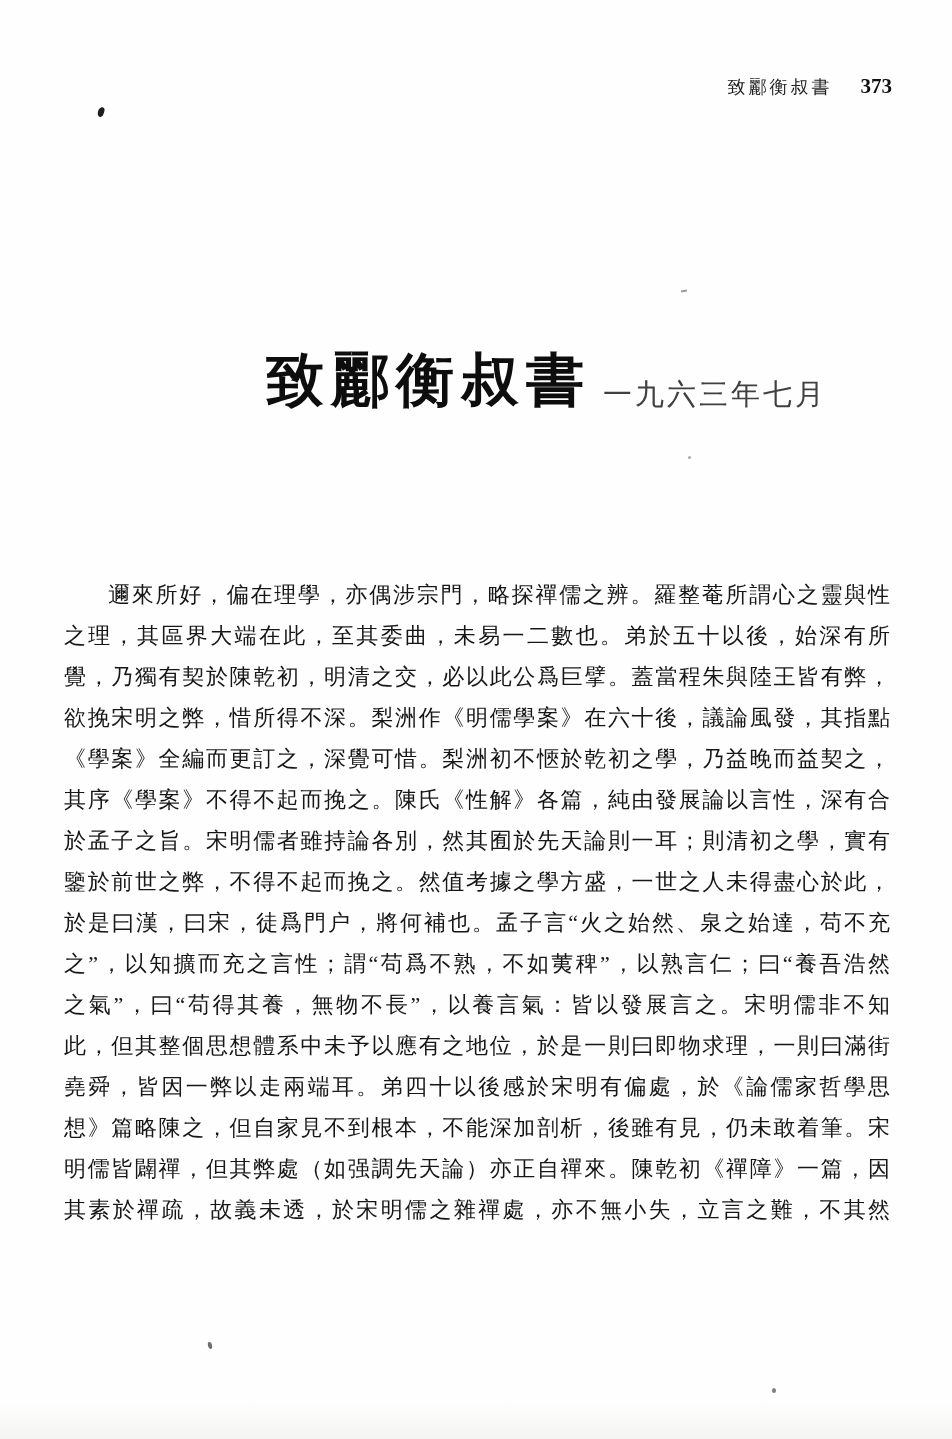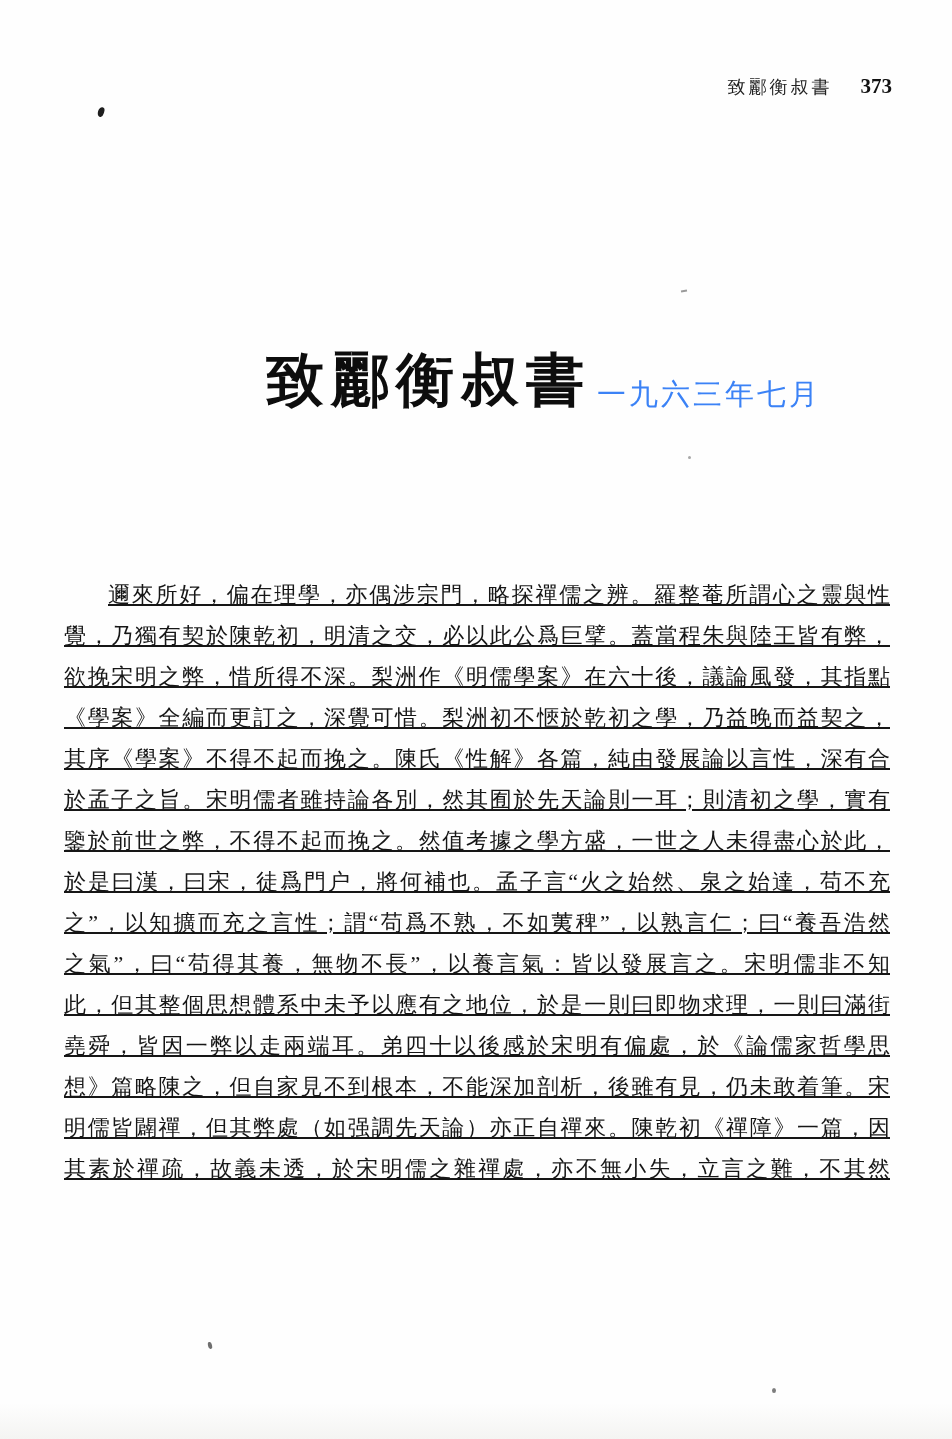--- a/index.html
+++ b/index.html
@@ -63,40 +63,39 @@
     font-weight: bold;
     letter-spacing: 7px;
     line-height: 1.15;
     color: #0d0d0d;
   }
   .title-date {
     font-size: 29px;
     letter-spacing: 3px;
     line-height: 1;
     padding-bottom: 6px;
-    margin-left: 6px;
-    color: #3b82f6;
+    margin-left: 12px;
+    color: #404040;
   }
 
   
   .body-text {
     position: absolute;
     top: 574px;
     left: 64px;
     width: 826px;
   }
   .line {
     font-size: 22px;
     line-height: 41px;
     height: 41px;
     overflow: hidden;
     text-align: justify;
     text-align-last: justify;
     color: #161616;
-    text-decoration: underline;
   }
   .line.indent {
     text-indent: 2em;
   }
 
   
   .speck {
     position: absolute;
     pointer-events: none;
   }
@@ -142,20 +141,21 @@
     <span class="running-title">致酈衡叔書</span><span class="page-number">373</span>
   </div>
 
   <div class="title-row">
     <span class="title-main">致酈衡叔書</span>
     <span class="title-date">一九六三年七月</span>
   </div>
 
   <div class="body-text">
     <div class="line indent">邇來所好，偏在理學，亦偶涉宗門，略探禪儒之辨。羅整菴所謂心之靈與性</div>
+    <div class="line">之理，其區界大端在此，至其委曲，未易一二數也。弟於五十以後，始深有所</div>
     <div class="line">覺，乃獨有契於陳乾初，明清之交，必以此公爲巨擘。蓋當程朱與陸王皆有弊，</div>
     <div class="line">欲挽宋明之弊，惜所得不深。梨洲作《明儒學案》在六十後，議論風發，其指點</div>
     <div class="line">《學案》全編而更訂之，深覺可惜。梨洲初不愜於乾初之學，乃益晚而益契之，</div>
     <div class="line">其序《學案》不得不起而挽之。陳氏《性解》各篇，純由發展論以言性，深有合</div>
     <div class="line">於孟子之旨。宋明儒者雖持論各別，然其囿於先天論則一耳；則清初之學，實有</div>
     <div class="line">鑒於前世之弊，不得不起而挽之。然值考據之學方盛，一世之人未得盡心於此，</div>
     <div class="line">於是曰漢，曰宋，徒爲門户，將何補也。孟子言“火之始然、泉之始達，苟不充</div>
     <div class="line">之”，以知擴而充之言性；謂“苟爲不熟，不如荑稗”，以熟言仁；曰“養吾浩然</div>
     <div class="line">之氣”，曰“苟得其養，無物不長”，以養言氣：皆以發展言之。宋明儒非不知</div>
     <div class="line">此，但其整個思想體系中未予以應有之地位，於是一則曰即物求理，一則曰滿街</div>

